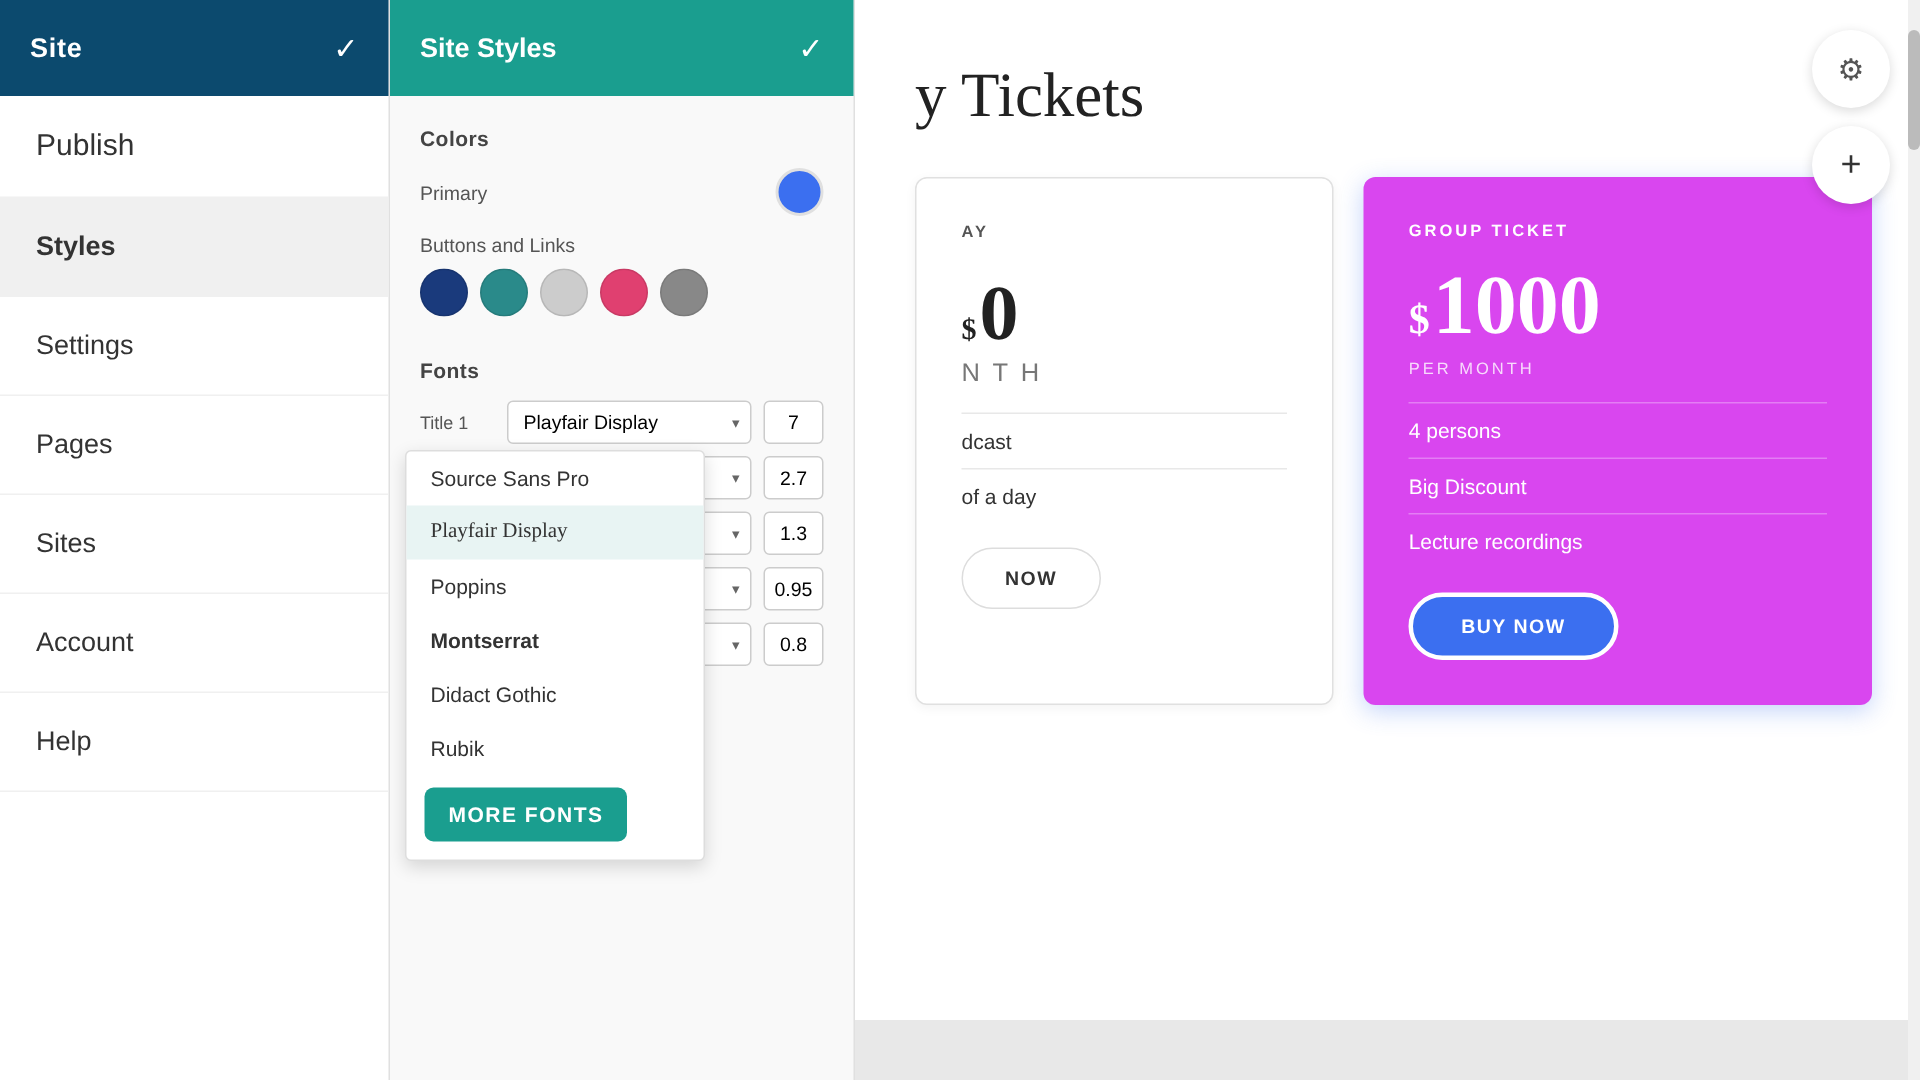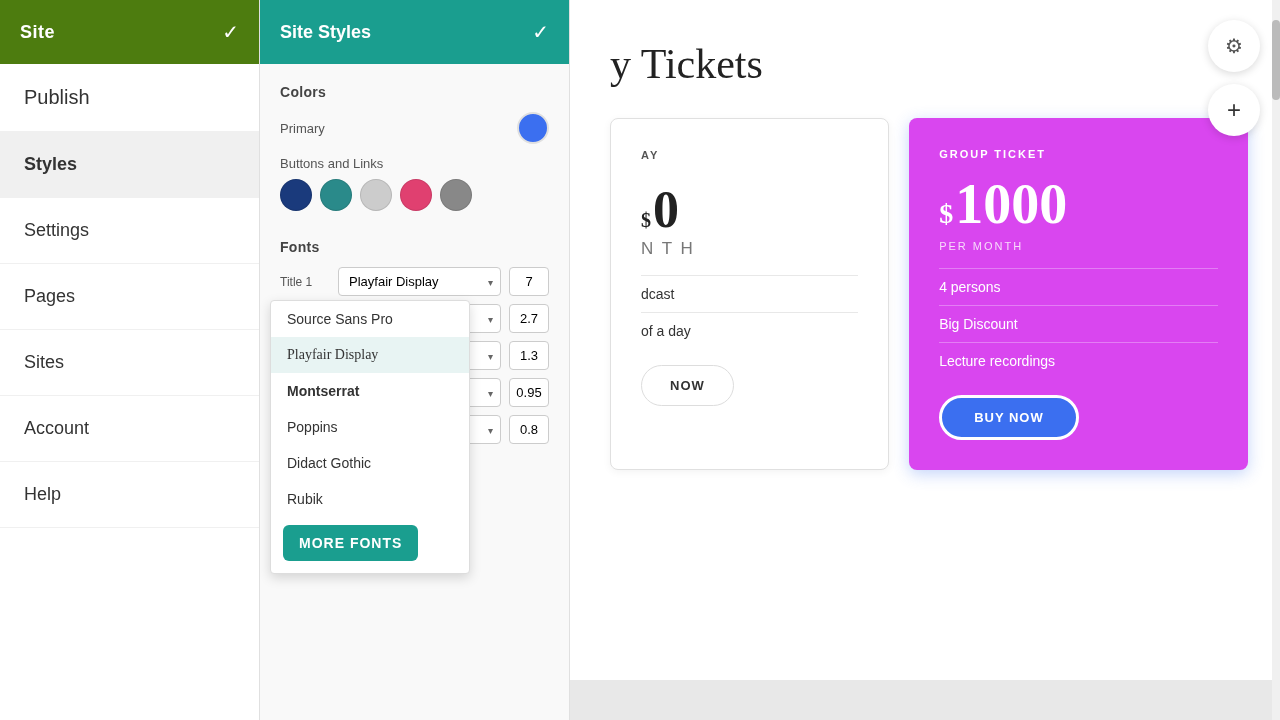--- a/index.html
+++ b/index.html
@@ -9,21 +9,21 @@
     .sidebar {
       width: 260px;
       background: #fff;
       display: flex;
       flex-direction: column;
       border-right: 1px solid #e0e0e0;
       flex-shrink: 0;
       z-index: 10;
     }
     .sidebar-header {
-      background: #4d7c0f;
+      background: #0c4a6e;
       color: #fff;
       display: flex;
       align-items: center;
       justify-content: space-between;
       padding: 16px 20px;
       height: 64px;
     }
     .sidebar-header-title {
       font-size: 18px;
       font-weight: 600;
@@ -479,25 +479,25 @@
       </div>
     </div>
 
     <div class="font-dropdown">
       <div class="font-dropdown-item" style="font-family: sans-serif;">
         <span>Source Sans Pro</span>
       </div>
       <div class="font-dropdown-item selected" style="font-family: Georgia, serif;">
         <span>Playfair Display</span>
       </div>
+      <div class="font-dropdown-item">
+        <span>Poppins</span>
+      </div>
       <div class="font-dropdown-item" style="font-weight: 700; font-family: Arial, sans-serif;">
         <span>Montserrat</span>
-      </div>
-      <div class="font-dropdown-item">
-        <span>Poppins</span>
       </div>
       <div class="font-dropdown-item">
         <span>Didact Gothic</span>
       </div>
       <div class="font-dropdown-item">
         <span>Rubik</span>
       </div>
       <button class="more-fonts-btn">MORE FONTS</button>
     </div>
   </div>

